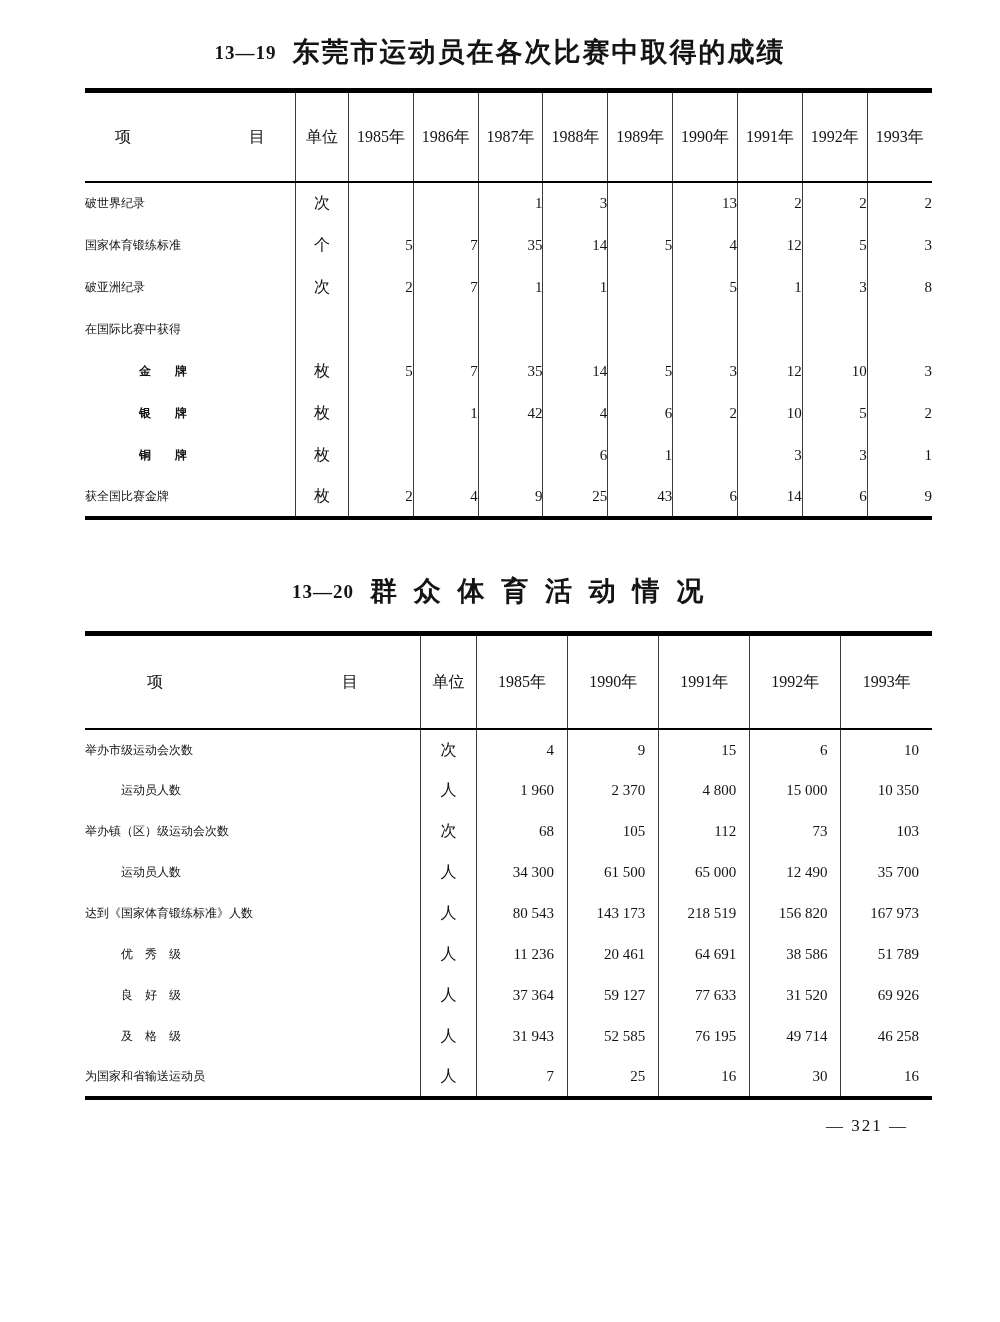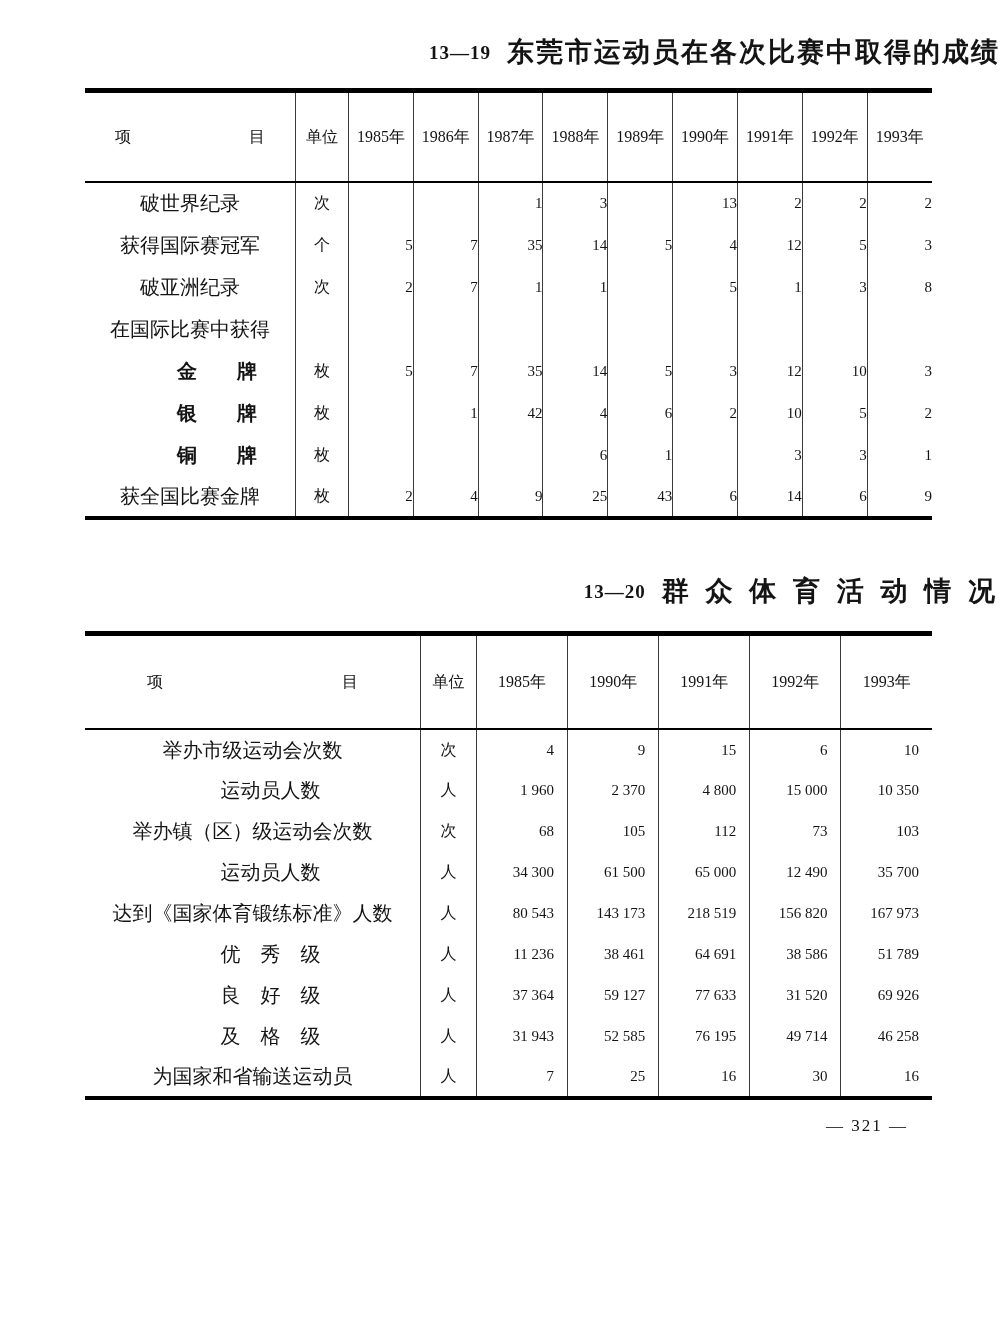--- a/index.html
+++ b/index.html
@@ -1,21 +1,21 @@
 <!DOCTYPE html>
 <html><head>
 <meta charset="utf-8">
 <style>
   html,body{margin:0;padding:0;}
   body{
     width:1000px;height:1322px;background:#ffffff;color:#141414;
     font-family:"Liberation Serif", serif;
     position:relative;overflow:hidden;
   }
-  .titleblock{text-align:right;white-space:nowrap;}
+  .titleblock{text-align:center;white-space:nowrap;}
   #t1-titleblock{padding-top:34px;}
   #t2-titleblock{margin-top:53px;}
   .code{font-size:19px;font-weight:bold;letter-spacing:1px;margin-right:16px;vertical-align:2px;}
   .ttl{font-size:27px;font-weight:bold;letter-spacing:2px;}
   #t2-titleblock .ttl{letter-spacing:5px;}
 
   .tblwrap{margin-left:85px;width:847px;}
   #t1-wrap{margin-top:18px;}
   #t2-wrap{margin-top:22px;}
 
@@ -35,21 +35,21 @@
   .t2 tbody tr{height:41px;}
 
   .t1 .ith{width:210px;}
   .t1 .uth{width:52px;}
   .t2 .ith{width:335px;}
   .t2 .uth{width:55px;}
   .ith .spread{display:flex;justify-content:space-between;padding:0 30px;}
   .t2 .ith .spread{padding:0 62px;}
 
   .ycell{font-size:15px;text-align:center;}
-  .lbl{font-size:20px;text-align:center;padding-left:14px;}
+  .lbl{font-size:12px;text-align:left;padding-left:14px;}
   .t1 .lbl.ind1{padding-left:54px;font-weight:bold;}
   .t2 .lbl.ind1{padding-left:36px;}
   .unit{text-align:center;font-size:16px;}
   .val{text-align:right;padding-right:16px;font-size:15px;}
   .t2 .val{padding-right:13px;}
 
   .note{margin:12px 0 0 100px;font-size:15.5px;letter-spacing:0.5px;}
   .pageno{text-align:right;padding-right:92px;margin-top:16px;font-size:17px;letter-spacing:2px;}
 </style>
 </head>
@@ -89,21 +89,21 @@
           <td class="val"></td>
           <td class="val">1</td>
           <td class="val">3</td>
           <td class="val"></td>
           <td class="val">13</td>
           <td class="val">2</td>
           <td class="val">2</td>
           <td class="val">2</td>
         </tr>
         <tr>
-          <td class="lbl ind0">获得国际赛冠军</td>
+          <td class="lbl ind0">国家体育锻练标准</td>
           <td class="unit">个</td>
           <td class="val">5</td>
           <td class="val">7</td>
           <td class="val">35</td>
           <td class="val">14</td>
           <td class="val">5</td>
           <td class="val">4</td>
           <td class="val">12</td>
           <td class="val">5</td>
           <td class="val">3</td>
@@ -255,21 +255,21 @@
           <td class="val">80 543</td>
           <td class="val">143 173</td>
           <td class="val">218 519</td>
           <td class="val">156 820</td>
           <td class="val">167 973</td>
         </tr>
         <tr>
           <td class="lbl ind1">优　秀　级</td>
           <td class="unit">人</td>
           <td class="val">11 236</td>
-          <td class="val">38 461</td>
+          <td class="val">20 461</td>
           <td class="val">64 691</td>
           <td class="val">38 586</td>
           <td class="val">51 789</td>
         </tr>
         <tr>
           <td class="lbl ind1">良　好　级</td>
           <td class="unit">人</td>
           <td class="val">37 364</td>
           <td class="val">59 127</td>
           <td class="val">77 633</td>

